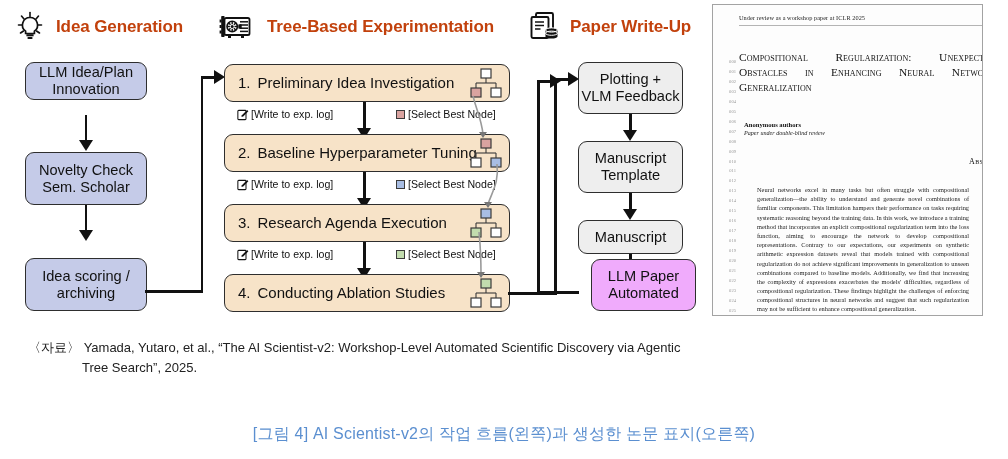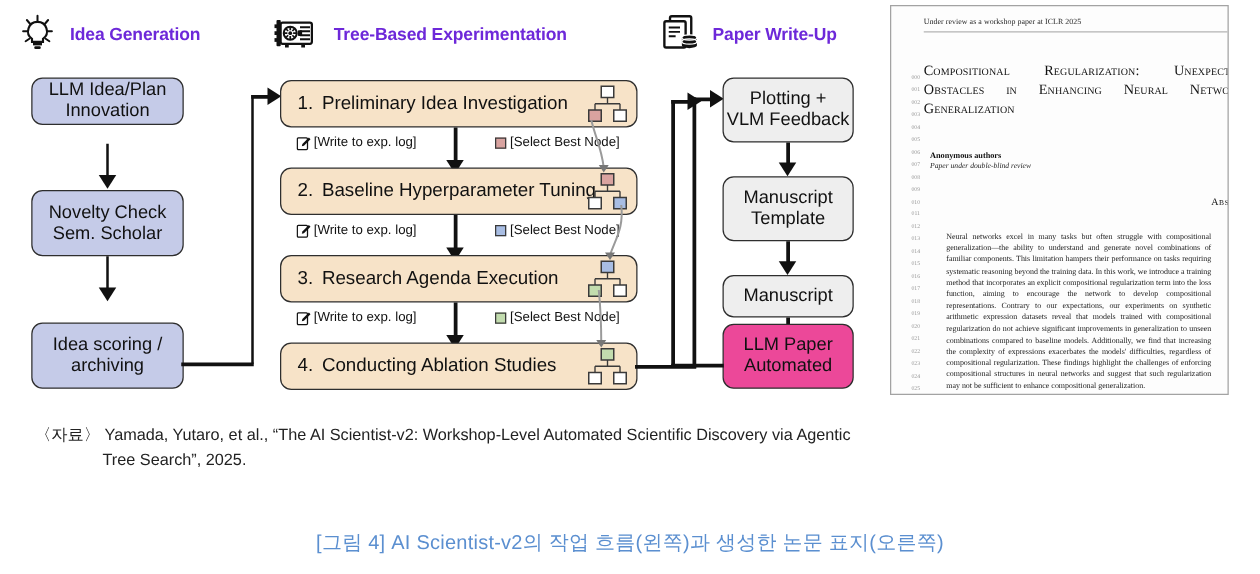--- a/index.html
+++ b/index.html
@@ -17,23 +17,23 @@
   }
 
   
   .sec-header {
     position: absolute;
     display: flex;
     align-items: center;
     gap: 8px;
   }
   .sec-title {
-    font-size: 14px;
+    font-size: 17px;
     font-weight: bold;
-    color: #6d28d9;
+    color: #c2410c;
     letter-spacing: -0.1px;
     white-space: nowrap;
   }
   .sec-icon { width: 34px; height: 34px; display: block; flex: 0 0 auto; }
 
   
   .box {
     position: absolute;
     border: 1.6px solid #3a3a3a;
     border-radius: 9px;
@@ -41,21 +41,21 @@
     align-items: center;
     justify-content: center;
     text-align: center;
     color: #111;
     line-height: 1.16;
     font-size: 14.6px;
   }
   .box.blue   { background: #c5cbe8; border-color: #2e2e2e; }
   .box.tan    { background: #f7e3c8; border-color: #2e2e2e; }
   .box.gray   { background: #eeeeee; border-color: #2e2e2e; }
-  .box.green  { background: #ec4899; border-color: #2e2e2e; }
+  .box.green  { background: #f0abfc; border-color: #2e2e2e; margin-left: 13px; }
 
   .box.stage {
     justify-content: flex-start;
     padding-left: 13px;
     font-size: 15px;
   }
   .box .num { margin-right: 7px; }
 
   
   .vline, .hline {

